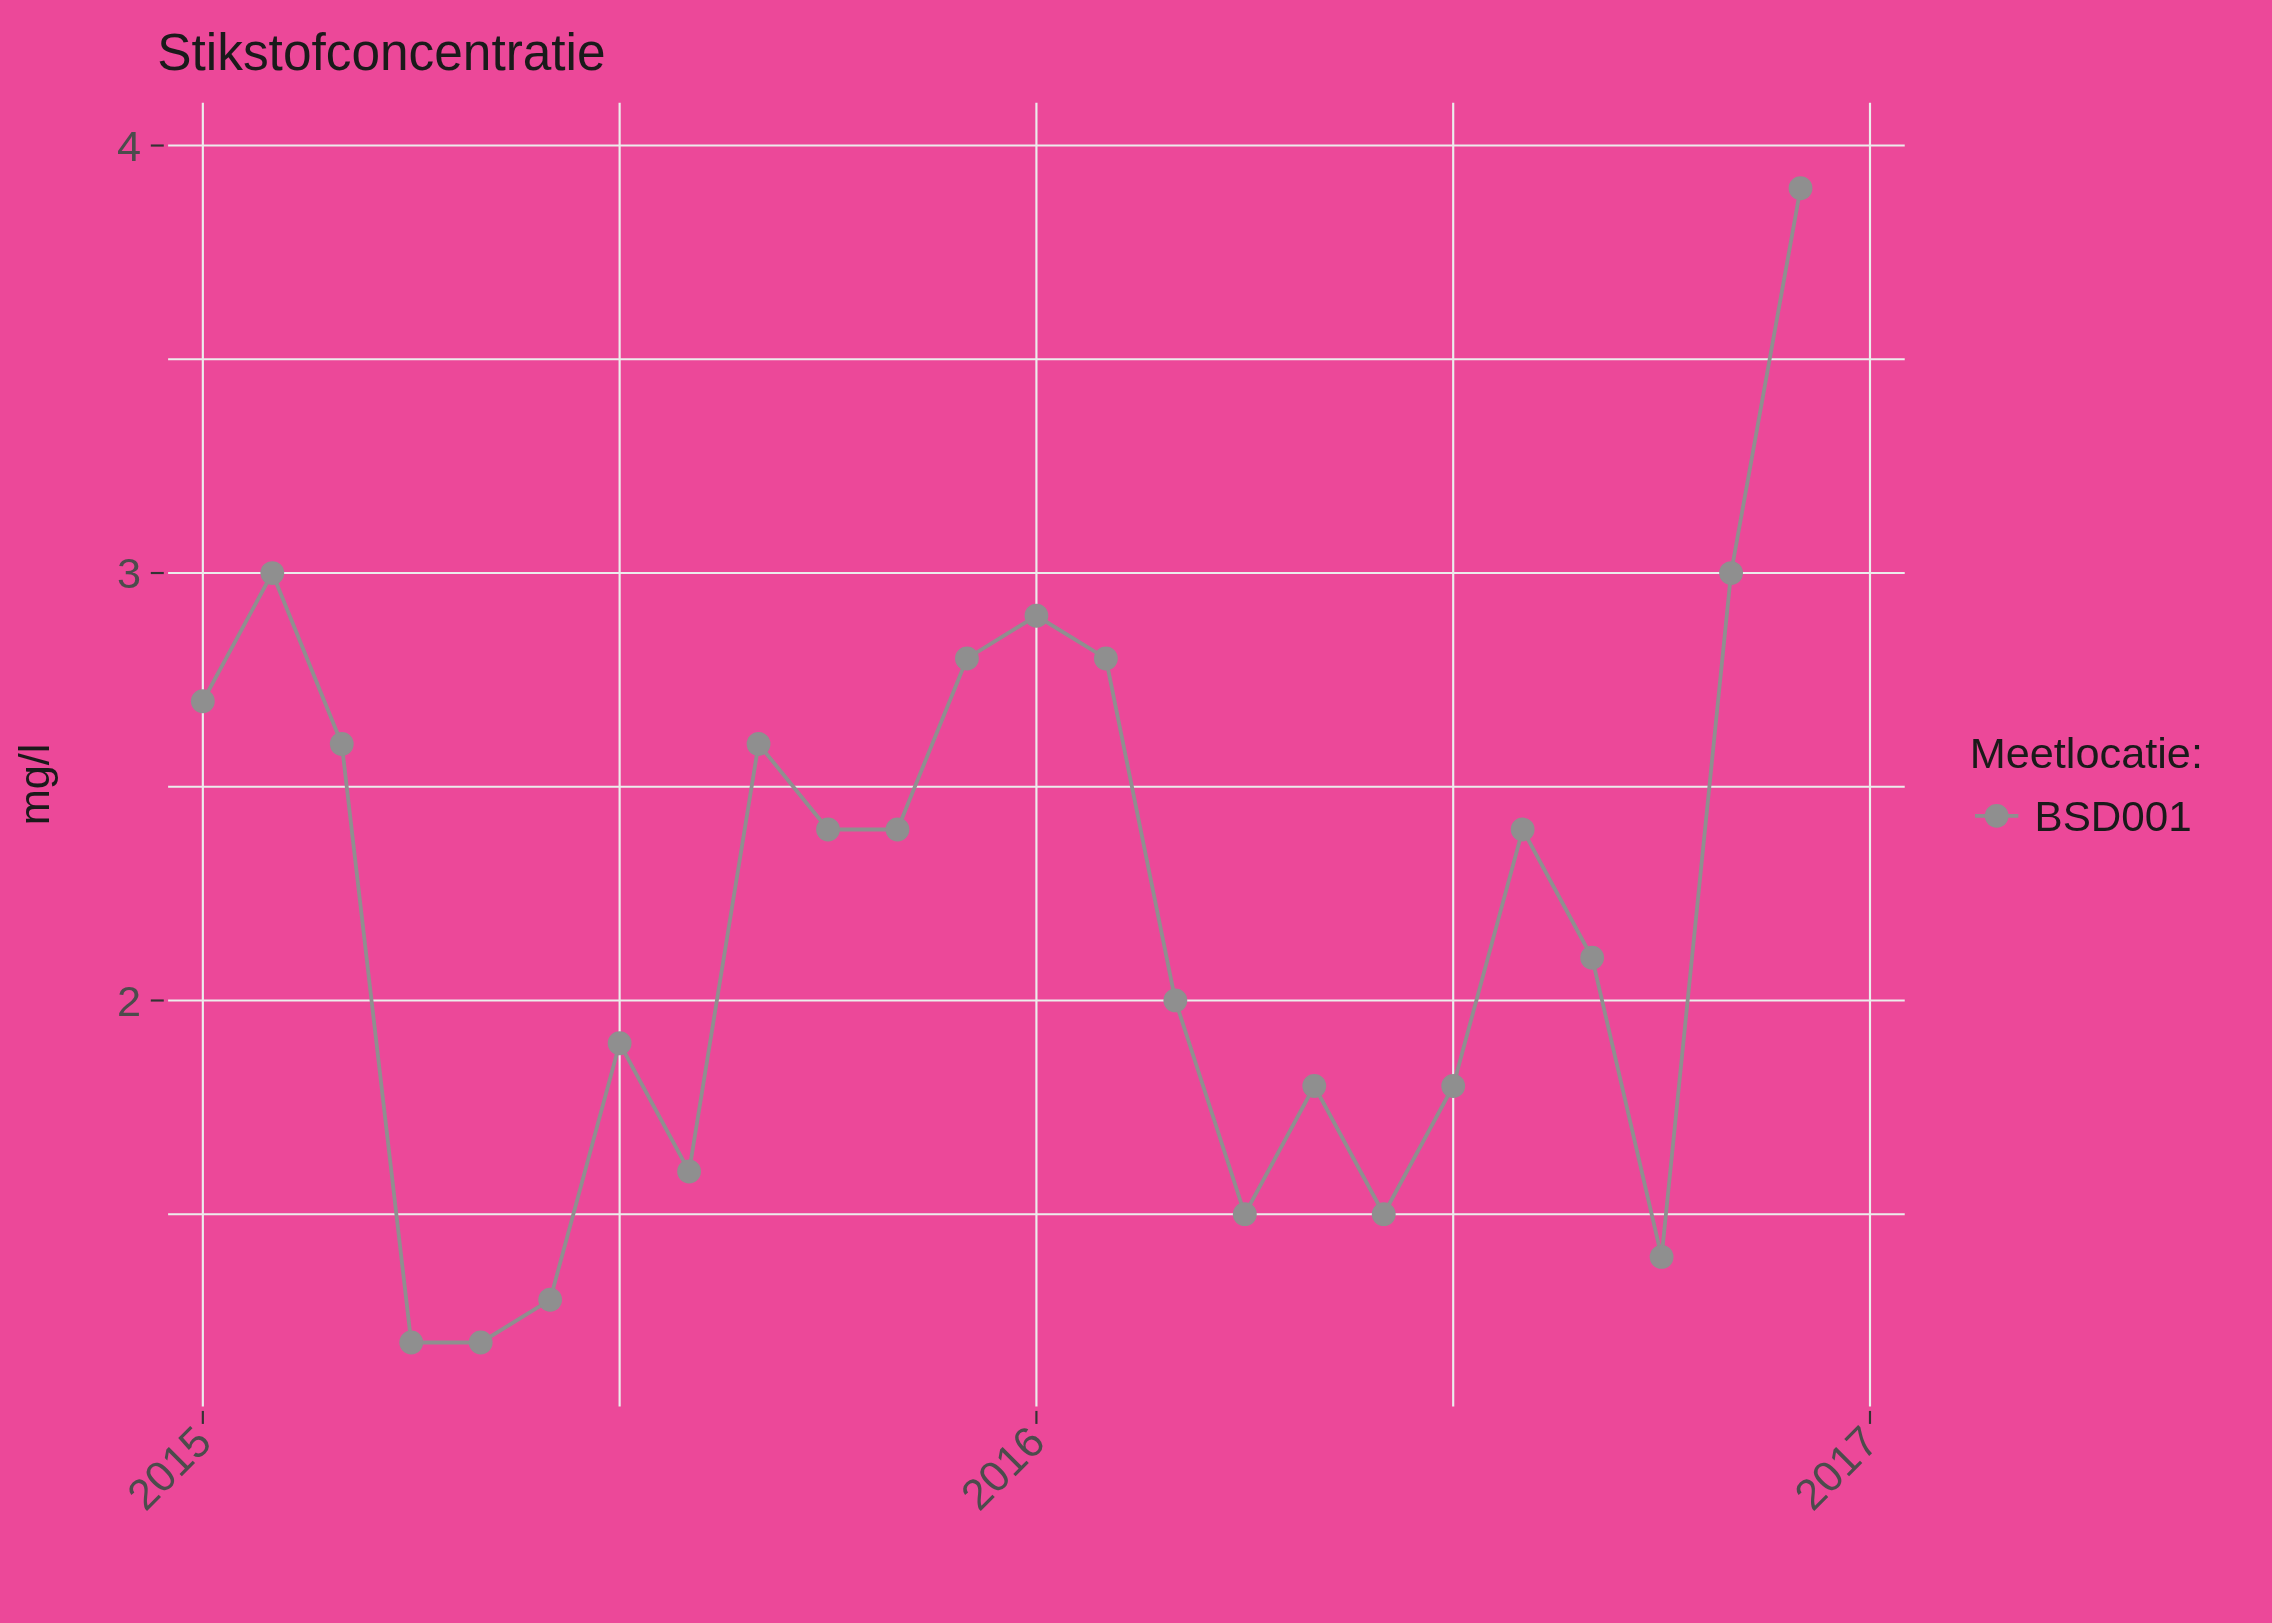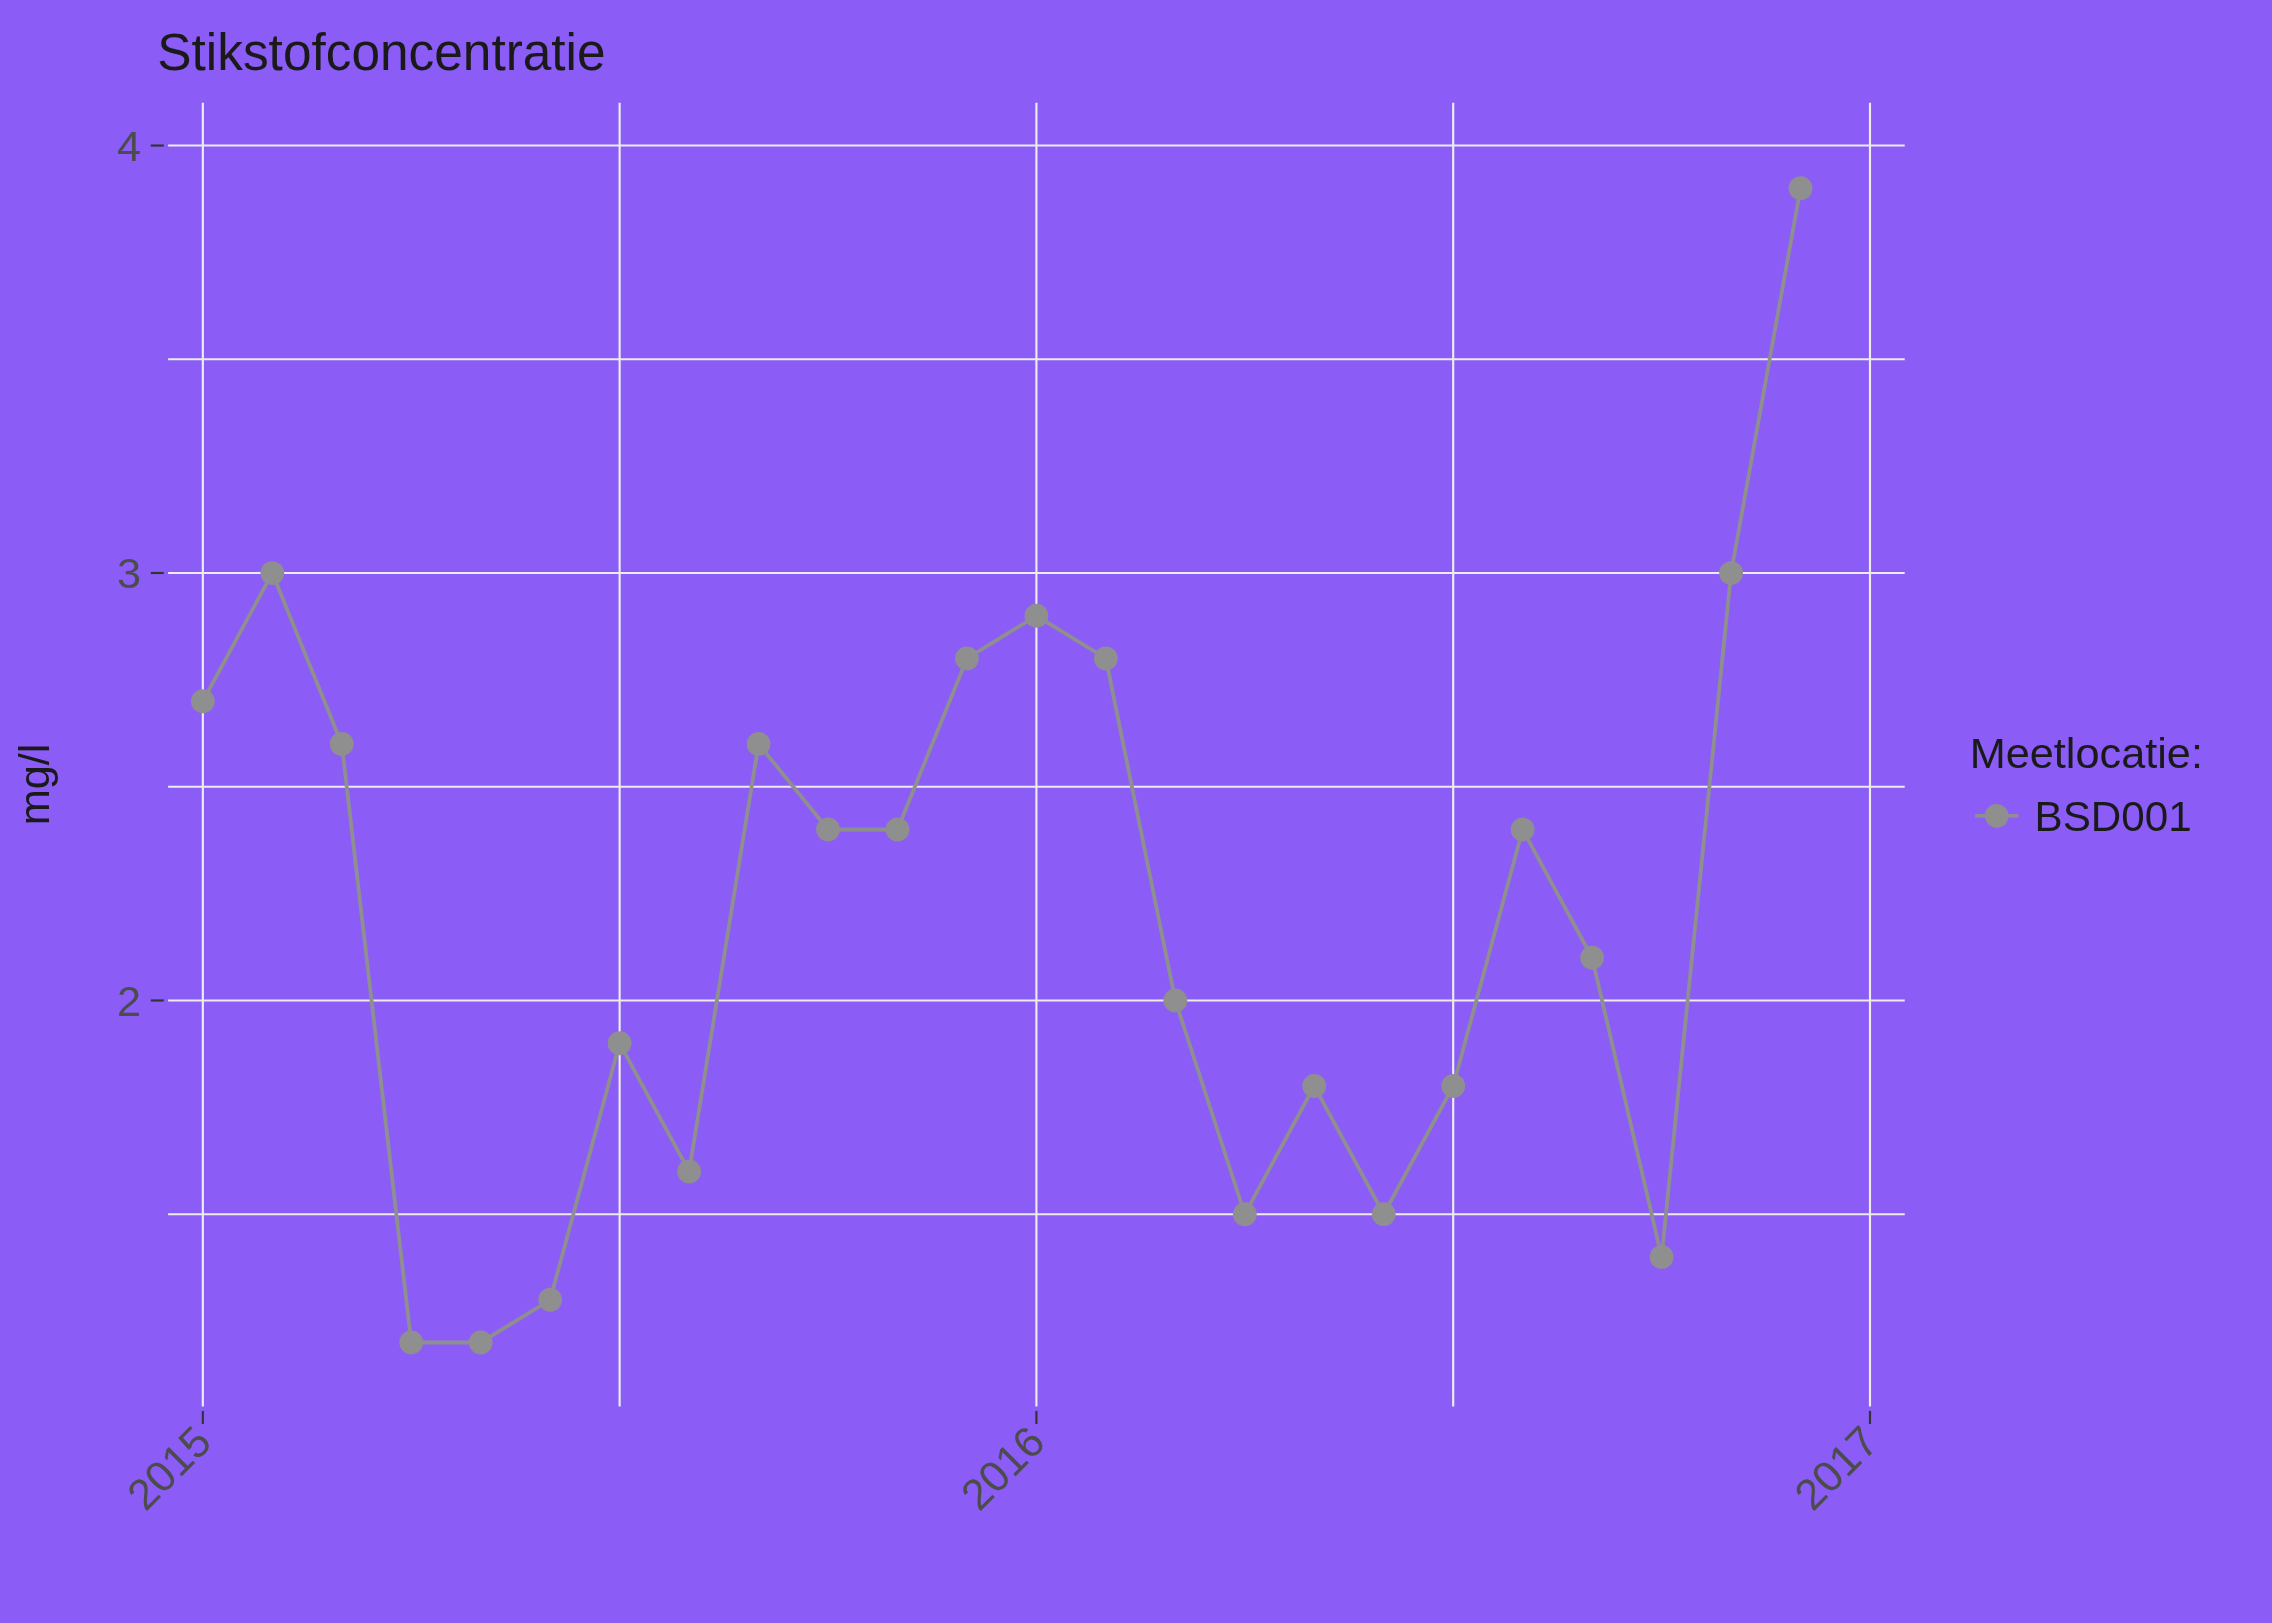--- a/index.html
+++ b/index.html
@@ -5,21 +5,21 @@
   html, body {
     margin: 0;
     padding: 0;
     background: #ffffff;
     font-family: Arial, Helvetica, sans-serif;
   }
   #stage {
     position: relative;
     width: 2273px;
     height: 1623px;
-    background: #8b5cf6;
+    background: #ec4899;
   }
   svg { display: block; }
   .title-text {
     font-size: 95px;
     fill: #1a1a1a;
   }
   .axis-text {
     font-size: 80px;
     fill: #4c4c4c;
   }

